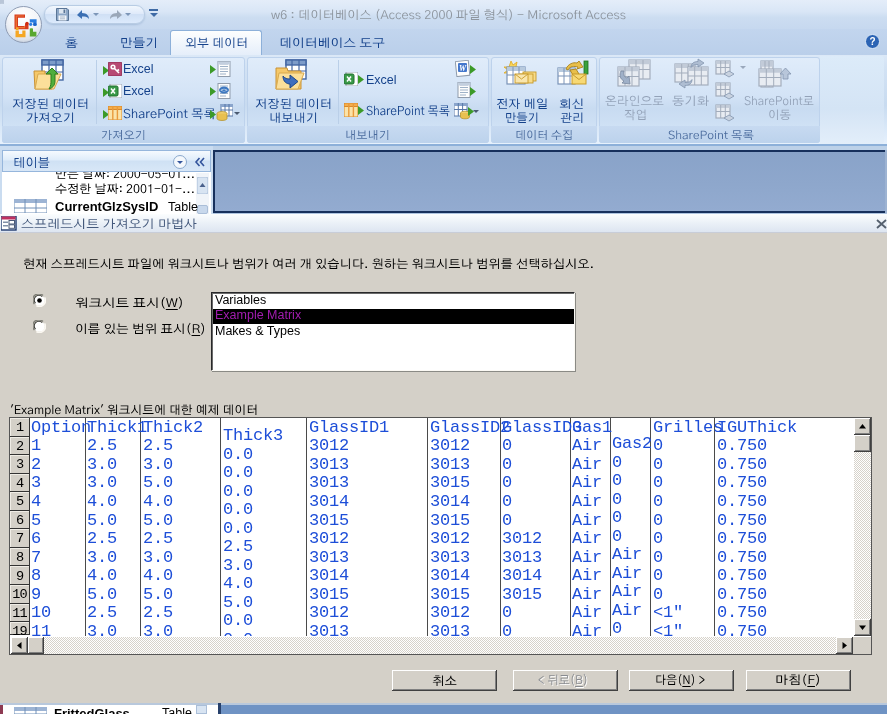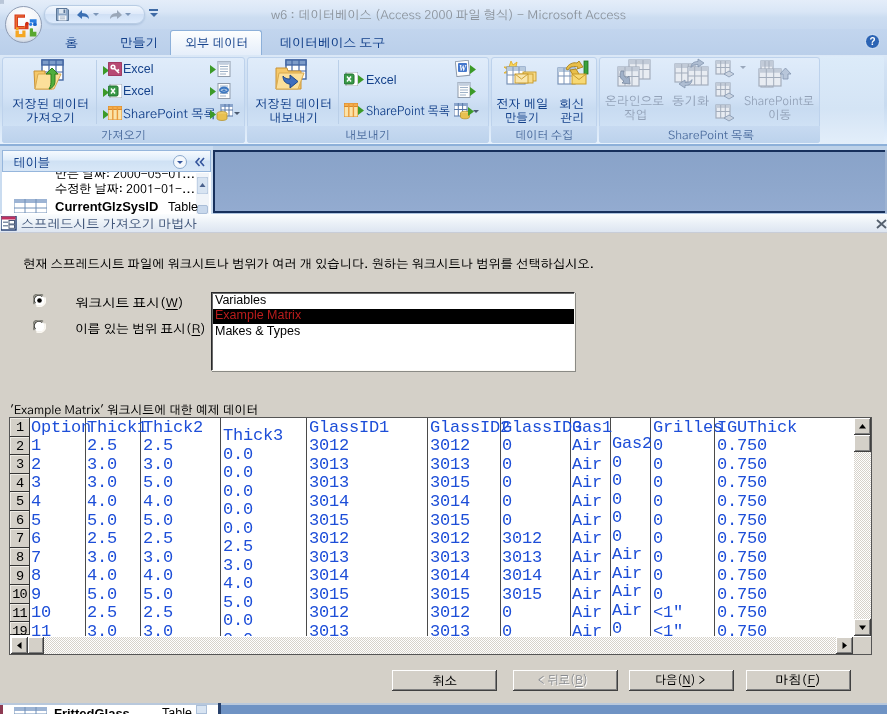--- a/index.html
+++ b/index.html
@@ -486,21 +486,21 @@
     </g>
   </svg>
 <svg style="position:absolute;left:75px;top:320px" width="136" height="17" viewBox="0 0 136 17">
     <g transform="translate(0,13) scale(1.0953,1)">
       <path d="M1.3 -4.9Q1.3 -6.8 2.0 -7.9Q2.7 -9.0 4.0 -9.0Q5.2 -9.0 5.9 -7.9Q6.7 -6.8 6.7 -4.9Q6.7 -3.1 5.9 -2.0Q5.2 -0.8 4.0 -0.8Q2.7 -0.8 2.0 -1.9Q1.3 -3.1 1.3 -4.9ZM2.2 -4.9Q2.2 -3.5 2.7 -2.6Q3.1 -1.6 4.0 -1.6Q4.8 -1.6 5.3 -2.6Q5.7 -3.5 5.7 -4.9Q5.7 -6.3 5.3 -7.3Q4.8 -8.2 4.0 -8.2Q3.1 -8.2 2.7 -7.3Q2.2 -6.3 2.2 -4.9ZM9.0 1.1V-9.6H9.9V1.1Z M13.6 -5.1V-7.5H20.1V-8.6H13.5V-9.4H21.0V-6.9H14.5V-5.8H21.2V-5.1ZM12.0 -3.3V-4.0H22.5V-3.3ZM13.7 0.9V-2.2H20.9V0.9ZM14.6 0.1H20.0V-1.5H14.6Z M27.2 -6.7Q27.2 -7.8 28.0 -8.5Q28.8 -9.3 30.0 -9.3Q31.2 -9.3 32.0 -8.5Q32.8 -7.8 32.8 -6.7Q32.8 -5.5 32.0 -4.8Q31.2 -4.1 30.0 -4.1Q28.8 -4.1 28.0 -4.8Q27.2 -5.5 27.2 -6.7ZM28.1 -6.7Q28.1 -5.9 28.7 -5.4Q29.2 -4.8 30.0 -4.8Q30.8 -4.8 31.4 -5.4Q31.9 -5.9 31.9 -6.7Q31.9 -7.5 31.4 -8.0Q30.8 -8.5 30.0 -8.5Q29.2 -8.5 28.7 -8.0Q28.1 -7.5 28.1 -6.7ZM35.1 -3.2V-9.6H36.0V-3.2ZM27.9 0.4Q28.7 -0.1 29.3 -0.9Q29.9 -1.7 29.9 -2.4V-2.9H30.8V-2.4Q30.8 -1.8 31.4 -1.1Q31.9 -0.3 32.4 -0.0Q32.9 -0.3 33.4 -1.1Q34.0 -1.8 34.0 -2.4V-2.9H34.9V-2.4Q34.9 -1.7 35.5 -0.9Q36.1 -0.0 36.8 0.4L36.3 1.0Q35.7 0.6 35.2 0.0Q34.7 -0.6 34.4 -1.1Q34.1 -0.6 33.5 0.1Q32.9 0.7 32.4 1.0Q31.9 0.7 31.2 0.1Q30.6 -0.6 30.4 -1.1Q30.1 -0.6 29.6 -0.0Q29.2 0.6 28.5 1.0Z M39.7 -6.0V-9.4H40.6V-6.8H47.2V-6.0ZM38.0 -3.5V-4.2H48.5V-3.5ZM39.7 0.7V-2.6H40.6V-0.1H47.3V0.7Z M53.4 -3.9V-9.2H54.3V-7.4H57.7V-9.2H58.5V-3.9ZM54.3 -4.7H57.7V-6.6H54.3ZM58.2 -6.3V-7.1H61.1V-9.6H62.0V-3.2H61.1V-6.3ZM54.8 0.9V-2.6H62.0V0.9ZM55.7 0.1H61.1V-1.9H55.7Z M65.2 -7.1Q65.2 -8.1 66.0 -8.7Q66.8 -9.3 68.1 -9.3Q69.3 -9.3 70.1 -8.7Q71.0 -8.1 71.0 -7.1Q71.0 -6.1 70.1 -5.5Q69.3 -4.9 68.1 -4.9Q66.8 -4.9 66.0 -5.5Q65.2 -6.1 65.2 -7.1ZM66.1 -7.1Q66.1 -6.5 66.7 -6.0Q67.3 -5.6 68.1 -5.6Q68.9 -5.6 69.5 -6.1Q70.0 -6.5 70.0 -7.1Q70.0 -7.8 69.5 -8.2Q68.9 -8.6 68.1 -8.6Q67.3 -8.6 66.7 -8.2Q66.1 -7.8 66.1 -7.1ZM72.7 1.1V-9.6H73.6V1.1ZM64.4 -2.7V-3.5H65.7Q69.6 -3.5 72.2 -3.9V-3.1Q70.8 -2.9 68.4 -2.8V0.9H67.5V-2.8Q66.6 -2.7 65.7 -2.7Z M79.3 -3.8V-4.6H81.1V-8.1H79.6V-8.9H87.9V-8.1H86.3V-4.6H88.1V-3.8ZM82.0 -4.6H85.5V-8.1H82.0ZM78.5 -0.1V-0.9H81.3V-4.0H82.2V-0.9H85.3V-4.0H86.2V-0.9H88.9V-0.1Z M90.0 -1.1Q90.6 -1.6 91.1 -2.2Q91.7 -2.8 92.2 -3.6Q92.7 -4.3 93.0 -5.3Q93.2 -6.3 93.2 -7.3V-9.0H94.1V-7.3Q94.1 -6.5 94.4 -5.7Q94.6 -4.9 94.9 -4.3Q95.2 -3.6 95.7 -3.1Q96.1 -2.5 96.5 -2.2Q96.8 -1.8 97.2 -1.5L96.5 -0.9Q95.8 -1.5 95.0 -2.6Q94.1 -3.7 93.7 -4.9Q93.4 -3.7 92.5 -2.5Q91.6 -1.3 90.7 -0.6ZM98.3 1.1V-9.6H99.2V1.1Z M102.8 -4.2Q102.8 -7.6 104.9 -10.2L105.5 -9.8Q105.2 -9.2 105.0 -9.0Q104.9 -8.8 104.6 -8.2Q104.3 -7.6 104.1 -7.1Q104.0 -6.6 103.9 -5.8Q103.7 -5.1 103.7 -4.2Q103.7 -3.2 103.9 -2.3Q104.0 -1.5 104.4 -0.7Q104.7 -0.0 104.9 0.4Q105.1 0.8 105.5 1.4L104.9 1.8Q104.0 0.6 103.4 -0.8Q102.8 -2.2 102.8 -4.2Z M108.5 -4.6H110.9Q111.8 -4.6 112.2 -5.1Q112.7 -5.5 112.7 -6.3Q112.7 -7.1 112.2 -7.5Q111.7 -8.0 110.8 -8.0H108.5ZM107.6 0.0V-8.8H111.0Q112.3 -8.8 113.0 -8.1Q113.7 -7.4 113.7 -6.4Q113.7 -5.4 113.2 -4.9Q112.7 -4.3 112.2 -4.1Q112.7 -3.9 112.9 -3.5Q113.1 -3.1 113.2 -2.5Q113.4 -1.8 113.5 -1.6Q113.5 -1.3 113.7 -0.9Q113.9 -0.4 114.1 0.0H113.1Q112.9 -0.4 112.7 -0.8Q112.5 -1.2 112.5 -1.5Q112.4 -1.8 112.3 -2.4Q112.1 -3.0 111.8 -3.4Q111.5 -3.8 110.8 -3.8H108.5V0.0Z M115.1 1.4Q116.0 0.1 116.4 -1.2Q116.9 -2.4 116.9 -4.2Q116.9 -5.2 116.8 -6.1Q116.6 -6.9 116.3 -7.6Q116.0 -8.3 115.8 -8.8Q115.5 -9.2 115.1 -9.8L115.8 -10.2Q117.8 -7.6 117.8 -4.2Q117.8 -2.3 117.2 -0.8Q116.7 0.6 115.8 1.8Z" fill="#000"></path>
       <rect x="106.4" y="2" width="7.8999999999999915" height="1" fill="#000"></rect>
     </g>
   </svg>
 <div class="abs" style="left:211px;top:291.5px;width:364px;height:79px;background:#fff;border-top:1px solid #28282a;border-left:1px solid #28282a;border-bottom:1px solid #fcfaf5;border-right:1px solid #fcfaf5;box-shadow:inset 1px 1px 0 #6a6a6a,1px 1px 0 #8a8a85"></div>
 <div class="abs" style="left:212.5px;top:308.5px;width:361px;height:15.5px;background:#000"></div>
-<div class="abs" style="left:215px;top:292.6px;font-family:'Liberation Sans';font-size:12.5px;color:#000;line-height:15.6px">Variables<br><span style="color:#b91c1c">Example Matrix</span><br>Makes &amp; Types</div>
+<div class="abs" style="left:215px;top:292.6px;font-family:'Liberation Sans';font-size:12.5px;color:#000;line-height:15.6px">Variables<br><span style="color:#a21caf">Example Matrix</span><br>Makes &amp; Types</div>
 <svg style="position:absolute;left:10px;top:401px" width="253" height="17" viewBox="0 0 253 17">
     <g transform="translate(0,13) scale(1.0283,1)">
       <path d="M0.9 -6.4 1.9 -9.8H3.2L1.7 -6.4Z M4.8 0.0V-8.8H10.3V-8.0H5.8V-4.9H9.9V-4.1H5.8V-0.8H10.4V0.0Z M10.9 0.0 13.2 -3.3 11.0 -6.3H12.1L13.2 -4.7Q13.3 -4.5 13.5 -4.3Q13.6 -4.0 13.7 -3.9H13.7Q13.8 -4.1 14.0 -4.3Q14.2 -4.6 14.2 -4.7L15.3 -6.3H16.4L14.3 -3.3L16.5 0.0H15.5L14.2 -1.9Q13.9 -2.3 13.7 -2.6H13.7Q13.6 -2.5 13.2 -1.9L12.0 0.0Z M18.0 -1.6Q18.0 -1.2 18.4 -0.9Q18.8 -0.6 19.4 -0.6Q20.3 -0.6 20.9 -1.1Q21.4 -1.6 21.4 -2.5V-3.3Q20.9 -3.2 19.8 -3.0Q18.9 -2.9 18.5 -2.5Q18.0 -2.2 18.0 -1.6ZM17.1 -1.5Q17.1 -3.3 19.8 -3.7Q21.0 -3.9 21.4 -4.1V-4.4Q21.4 -5.0 21.0 -5.4Q20.6 -5.8 19.8 -5.8Q19.3 -5.8 18.7 -5.5Q18.2 -5.2 17.9 -4.8L17.3 -5.3Q17.7 -5.8 18.4 -6.2Q19.1 -6.5 19.8 -6.5Q22.3 -6.5 22.3 -4.0V0.0H21.5V-1.0Q21.3 -0.5 20.7 -0.2Q20.1 0.2 19.3 0.2Q18.3 0.2 17.7 -0.3Q17.1 -0.8 17.1 -1.5Z M24.2 0.0V-6.3H25.0V-5.4Q25.2 -5.8 25.7 -6.2Q26.1 -6.5 26.8 -6.5Q27.5 -6.5 27.9 -6.1Q28.2 -5.7 28.4 -5.1Q28.5 -5.3 28.6 -5.5Q28.8 -5.7 29.0 -5.9Q29.2 -6.2 29.6 -6.3Q30.0 -6.5 30.5 -6.5Q32.3 -6.5 32.3 -4.1V0.0H31.4V-4.0Q31.4 -4.9 31.2 -5.3Q30.9 -5.8 30.3 -5.8Q29.6 -5.8 29.1 -5.2Q28.7 -4.6 28.7 -3.8V0.0H27.8V-4.0Q27.8 -5.8 26.6 -5.8Q25.9 -5.8 25.5 -5.2Q25.1 -4.7 25.1 -3.8V0.0Z M35.1 -3.2Q35.1 -2.0 35.6 -1.3Q36.0 -0.6 36.9 -0.6Q37.7 -0.6 38.2 -1.3Q38.7 -2.0 38.7 -3.2Q38.7 -4.3 38.2 -5.0Q37.7 -5.8 36.9 -5.8Q36.1 -5.8 35.6 -5.0Q35.1 -4.3 35.1 -3.2ZM34.2 2.8V-6.3H35.1V-5.2Q35.3 -5.8 35.8 -6.1Q36.3 -6.5 37.0 -6.5Q38.1 -6.5 38.9 -5.6Q39.6 -4.7 39.6 -3.2Q39.6 -1.5 38.9 -0.7Q38.1 0.2 37.0 0.2Q36.3 0.2 35.8 -0.2Q35.3 -0.5 35.1 -1.1V2.8Z M41.2 0.0V-9.1H42.1V0.0Z M43.7 -3.2Q43.7 -4.7 44.5 -5.6Q45.3 -6.5 46.6 -6.5Q47.9 -6.5 48.6 -5.6Q49.3 -4.7 49.3 -3.3Q49.3 -3.2 49.3 -2.9H44.6Q44.6 -1.9 45.2 -1.2Q45.7 -0.6 46.6 -0.6Q47.2 -0.6 47.7 -0.8Q48.2 -1.1 48.4 -1.6L49.2 -1.4Q48.9 -0.7 48.3 -0.2Q47.6 0.2 46.6 0.2Q45.3 0.2 44.5 -0.7Q43.7 -1.7 43.7 -3.2ZM44.7 -3.6H48.4Q48.4 -4.5 47.9 -5.1Q47.4 -5.8 46.6 -5.8Q45.7 -5.8 45.2 -5.1Q44.7 -4.4 44.7 -3.6Z M54.0 0.0V-8.8H55.2L57.1 -4.1Q57.3 -3.6 57.6 -2.7Q58.0 -1.9 58.0 -1.8H58.0Q58.1 -2.0 58.9 -4.1L60.8 -8.8H62.0V0.0H61.1V-5.0Q61.1 -5.9 61.2 -7.6H61.2L60.7 -6.4L58.4 -0.7H57.6L55.3 -6.4L54.8 -7.6H54.8Q54.9 -5.7 54.9 -5.0V0.0Z M64.6 -1.6Q64.6 -1.2 65.0 -0.9Q65.4 -0.6 66.0 -0.6Q66.9 -0.6 67.5 -1.1Q68.1 -1.6 68.1 -2.5V-3.3Q67.5 -3.2 66.4 -3.0Q65.5 -2.9 65.1 -2.5Q64.6 -2.2 64.6 -1.6ZM63.7 -1.5Q63.7 -3.3 66.4 -3.7Q67.7 -3.9 68.1 -4.1V-4.4Q68.1 -5.0 67.6 -5.4Q67.2 -5.8 66.4 -5.8Q65.9 -5.8 65.4 -5.5Q64.8 -5.2 64.5 -4.8L63.9 -5.3Q64.4 -5.8 65.0 -6.2Q65.7 -6.5 66.4 -6.5Q69.0 -6.5 69.0 -4.0V0.0H68.1V-1.0Q67.9 -0.5 67.3 -0.2Q66.7 0.2 65.9 0.2Q64.9 0.2 64.3 -0.3Q63.7 -0.8 63.7 -1.5Z M70.1 -5.5V-6.3H71.2V-8.3H72.1V-6.3H73.7V-5.5H72.1V-1.9Q72.1 -1.3 72.3 -1.0Q72.5 -0.8 73.0 -0.8H73.7V0.0H72.9Q71.2 0.0 71.2 -1.8V-5.5Z M75.0 0.0V-6.3H75.9V-5.4Q76.1 -5.8 76.5 -6.2Q77.0 -6.5 77.6 -6.5Q78.2 -6.5 78.5 -6.4V-5.5Q78.1 -5.7 77.6 -5.7Q76.9 -5.7 76.4 -5.1Q76.0 -4.5 76.0 -3.5V0.0Z M79.5 -7.7V-8.9H80.7V-7.7ZM79.7 0.0V-6.3H80.6V0.0Z M81.8 0.0 84.0 -3.3 81.9 -6.3H83.0L84.1 -4.7Q84.2 -4.5 84.3 -4.3Q84.5 -4.0 84.6 -3.9H84.6Q84.7 -4.1 84.8 -4.3Q85.0 -4.6 85.1 -4.7L86.2 -6.3H87.3L85.1 -3.3L87.4 0.0H86.3L85.1 -1.9Q84.8 -2.3 84.6 -2.6H84.6Q84.5 -2.5 84.1 -1.9L82.9 0.0Z M88.4 -6.4 89.4 -9.8H90.7L89.1 -6.4Z M95.7 -7.3Q95.7 -8.2 96.6 -8.8Q97.4 -9.3 98.6 -9.3Q99.8 -9.3 100.6 -8.8Q101.4 -8.2 101.4 -7.3Q101.4 -6.3 100.6 -5.7Q99.8 -5.2 98.6 -5.2Q97.3 -5.2 96.5 -5.7Q95.7 -6.3 95.7 -7.3ZM96.7 -7.3Q96.7 -6.6 97.2 -6.3Q97.8 -5.9 98.6 -5.9Q99.4 -5.9 100.0 -6.3Q100.5 -6.6 100.5 -7.3Q100.5 -7.9 100.0 -8.2Q99.4 -8.6 98.6 -8.6Q97.8 -8.6 97.2 -8.2Q96.7 -7.8 96.7 -7.3ZM100.5 -1.3V-2.1H103.2V-9.6H104.1V1.1H103.2V-1.3ZM94.9 -3.2V-4.0H96.0Q99.9 -4.0 102.4 -4.4V-3.6Q101.1 -3.4 98.8 -3.3V0.7H97.9V-3.3Q96.8 -3.2 96.0 -3.2Z M107.4 -4.4V-5.2H114.1Q114.2 -6.6 114.2 -7.7H107.6V-8.6H115.1Q115.1 -4.4 114.4 -0.9H113.4Q113.8 -2.4 114.0 -4.4ZM106.0 -0.4V-1.2H116.5V-0.4Z M117.6 -1.1Q118.2 -1.6 118.7 -2.2Q119.2 -2.8 119.7 -3.6Q120.2 -4.3 120.5 -5.3Q120.8 -6.3 120.8 -7.3V-9.0H121.7V-7.3Q121.7 -6.5 121.9 -5.7Q122.1 -4.9 122.5 -4.3Q122.8 -3.6 123.2 -3.1Q123.7 -2.5 124.0 -2.2Q124.4 -1.8 124.7 -1.5L124.1 -0.9Q123.4 -1.5 122.5 -2.6Q121.7 -3.7 121.3 -4.9Q121.0 -3.7 120.1 -2.5Q119.2 -1.3 118.3 -0.6ZM125.9 1.1V-9.6H126.8V1.1Z M130.7 -2.9V-8.7H138.2V-7.9H131.6V-6.2H138.1V-5.5H131.6V-3.7H138.3V-2.9ZM129.1 -0.1V-0.9H139.6V-0.1Z M141.2 -4.9Q141.2 -6.8 141.8 -7.9Q142.3 -9.0 143.4 -9.0Q144.5 -9.0 145.1 -7.9Q145.6 -6.8 145.6 -4.9Q145.6 -3.8 145.4 -2.9Q145.2 -2.0 144.7 -1.4Q144.1 -0.9 143.4 -0.9Q142.7 -0.9 142.2 -1.4Q141.7 -2.0 141.4 -2.9Q141.2 -3.8 141.2 -4.9ZM142.1 -4.9Q142.1 -3.5 142.4 -2.6Q142.7 -1.7 143.4 -1.7Q144.1 -1.7 144.4 -2.6Q144.7 -3.5 144.7 -4.9Q144.7 -6.4 144.4 -7.3Q144.1 -8.2 143.4 -8.2Q143.1 -8.2 142.8 -7.9Q142.5 -7.6 142.4 -7.2Q142.2 -6.7 142.2 -6.1Q142.1 -5.6 142.1 -4.9ZM149.4 1.1V-9.6H150.2V1.1ZM145.2 -4.6V-5.4H147.1V-9.3H147.9V0.6H147.1V-4.6Z M156.2 -1.5V-8.5H160.1V-7.8H157.1V-2.3H157.3Q158.7 -2.3 160.5 -2.5V-1.8Q158.5 -1.5 156.5 -1.5ZM161.1 0.6V-9.3H162.0V-5.2H163.8V-9.6H164.6V1.1H163.8V-4.4H162.0V0.6Z M168.3 -8.4V-9.2H172.1V-8.4ZM166.7 -6.7V-7.5H173.3V-6.7ZM167.2 -4.3Q167.2 -5.1 168.1 -5.5Q168.9 -6.0 170.2 -6.0Q171.4 -6.0 172.3 -5.5Q173.1 -5.1 173.1 -4.3Q173.1 -3.6 172.3 -3.1Q171.4 -2.7 170.2 -2.7Q168.9 -2.7 168.1 -3.1Q167.2 -3.6 167.2 -4.3ZM168.2 -4.3Q168.2 -3.9 168.8 -3.6Q169.3 -3.4 170.2 -3.4Q171.0 -3.4 171.6 -3.6Q172.2 -3.9 172.2 -4.3Q172.2 -4.8 171.6 -5.0Q171.0 -5.3 170.2 -5.3Q169.3 -5.3 168.8 -5.0Q168.2 -4.8 168.2 -4.3ZM174.7 -1.4V-9.6H175.6V-5.8H177.1V-4.9H175.6V-1.4ZM168.7 0.8V-1.9H169.6V0.0H176.0V0.8Z M181.7 -4.9Q181.7 -6.8 182.2 -7.9Q182.8 -9.0 183.9 -9.0Q184.9 -9.0 185.5 -7.9Q186.1 -6.8 186.1 -4.9Q186.1 -3.8 185.9 -2.9Q185.6 -2.0 185.1 -1.4Q184.6 -0.9 183.9 -0.9Q183.1 -0.9 182.6 -1.4Q182.1 -2.0 181.9 -2.9Q181.7 -3.8 181.7 -4.9ZM182.6 -4.9Q182.6 -3.5 182.9 -2.6Q183.2 -1.7 183.9 -1.7Q184.5 -1.7 184.9 -2.6Q185.2 -3.5 185.2 -4.9Q185.2 -6.4 184.9 -7.3Q184.5 -8.2 183.9 -8.2Q183.5 -8.2 183.2 -7.9Q183.0 -7.6 182.8 -7.2Q182.7 -6.7 182.6 -6.1Q182.6 -5.6 182.6 -4.9ZM185.6 -2.5V-3.3H187.6V-6.5H185.6V-7.3H187.6V-9.3H188.4V0.6H187.6V-2.5ZM189.8 1.1V-9.6H190.7V1.1Z M192.6 -1.2Q192.9 -1.5 193.3 -1.9Q193.6 -2.3 194.1 -2.9Q194.5 -3.5 194.8 -4.4Q195.1 -5.2 195.1 -6.1V-7.7H193.1V-8.6H197.9V-7.7H196.0V-6.2Q196.0 -5.4 196.2 -4.7Q196.4 -3.9 196.8 -3.3Q197.2 -2.8 197.5 -2.3Q197.9 -1.9 198.3 -1.6L197.7 -1.0Q197.1 -1.6 196.4 -2.4Q195.8 -3.3 195.5 -4.0Q195.3 -3.3 194.6 -2.2Q193.9 -1.2 193.2 -0.7ZM201.3 1.1V-9.6H202.2V1.1ZM197.3 -4.7V-5.6H199.0V-9.3H199.9V0.6H199.0V-4.7Z M208.2 -1.3V-8.5H212.3V-7.8H209.1V-2.1H209.3Q210.7 -2.1 212.8 -2.4V-1.6Q210.4 -1.3 208.5 -1.3ZM215.8 1.1V-9.6H216.6V1.1ZM211.2 -4.7V-5.5H213.4V-9.3H214.3V0.6H213.4V-4.7Z M219.4 -4.9Q219.4 -6.8 220.1 -7.9Q220.8 -9.0 222.1 -9.0Q223.3 -9.0 224.0 -7.9Q224.8 -6.8 224.8 -4.9Q224.8 -3.1 224.1 -2.0Q223.3 -0.8 222.1 -0.8Q220.8 -0.8 220.1 -1.9Q219.4 -3.1 219.4 -4.9ZM220.3 -4.9Q220.3 -3.5 220.8 -2.6Q221.2 -1.6 222.1 -1.6Q222.9 -1.6 223.4 -2.6Q223.8 -3.5 223.8 -4.9Q223.8 -6.3 223.4 -7.3Q222.9 -8.2 222.1 -8.2Q221.2 -8.2 220.8 -7.3Q220.3 -6.3 220.3 -4.9ZM227.1 1.1V-9.6H228.0V1.1Z M231.3 -1.1V-8.6H236.2V-7.8H232.2V-5.3H235.9V-4.5H232.2V-1.9H232.5Q235.2 -1.9 237.2 -2.2V-1.4Q234.8 -1.1 231.9 -1.1ZM236.5 -4.5V-5.4H238.7V-9.6H239.6V1.1H238.7V-4.5Z" fill="#000"></path>
     </g>
   </svg>
 <div class="abs" style="left:9px;top:417px;width:863px;height:238px;background:#fff;border:1px solid #555"></div>
 <div class="abs" style="left:10px;top:418.0px;width:20px;height:18.6px;background:#d4d0c8;border-right:1px solid #333;border-bottom:1px solid #333;box-shadow:inset 1px 1px 0 #f0ede6">
     <div style="text-align:center;font-family:'Liberation Mono';font-size:13.6px;margin-top:2.2px;letter-spacing:-1px">1</div>
   </div>
 <div class="abs" style="left:10px;top:436.6px;width:20px;height:18.6px;background:#d4d0c8;border-right:1px solid #333;border-bottom:1px solid #333;box-shadow:inset 1px 1px 0 #f0ede6">

